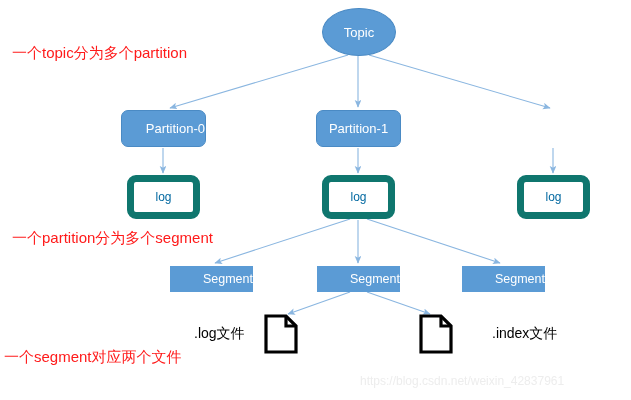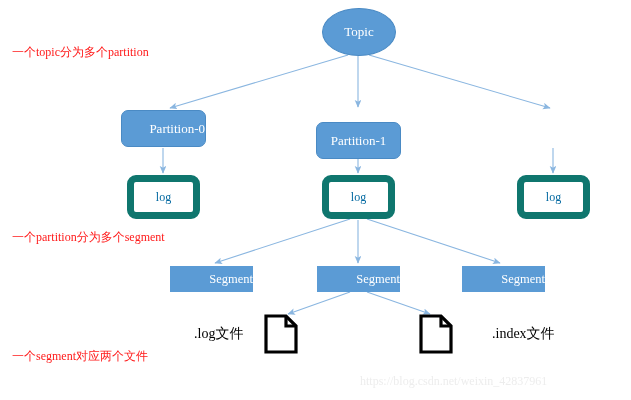--- a/index.html
+++ b/index.html
@@ -6,21 +6,21 @@
     margin: 0;
     padding: 0;
     background: #ffffff;
   }
   #canvas {
     position: relative;
     width: 631px;
     height: 400px;
     background: #ffffff;
     overflow: hidden;
-    font-family: Liberation Serif, serif;
+    font-family: Liberation Sans, sans-serif;
     border-radius: 13px;
   }
   #edges {
     position: absolute;
     left: 0; top: 0;
     width: 631px;
     height: 400px;
   }
   .node {
     position: absolute;
@@ -61,21 +61,21 @@
     border: none;
     border-radius: 0;
     color: #ffffff;
     font-size: 12.5px;
     justify-content: flex-end;
   }
   
   .annotation {
     position: absolute;
     color: #ff1a1a;
-    font-size: 12px;
+    font-size: 15px;
     white-space: nowrap;
     letter-spacing: 0px;
   }
   
   .file-label {
     position: absolute;
     color: #000000;
     font-size: 14px;
     white-space: nowrap;
   }
@@ -119,21 +119,21 @@
     </g>
   </svg>
 
   <div class="node ellipse-node" style="left:322px; top:8px; width:74px; height:48px;">
     <span>Topic</span>
   </div>
 
   <div class="node partition-node" style="left:121px; top:110px; width:85px; height:37px;justify-content:flex-end;">
     <span>Partition-0</span>
   </div>
-  <div class="node partition-node" style="left:316px; top:110px; width:85px; height:37px;margin-top:12px;">
+  <div class="node partition-node" style="left:316px; top:110px; width:85px; height:37px;">
     <span>Partition-1</span>
   </div>
 
   <div class="node log-node" style="left:127px; top:175px; width:73px; height:44px;">
     <span>log</span>
   </div>
   <div class="node log-node" style="left:322px; top:175px; width:73px; height:44px;">
     <span>log</span>
   </div>
   <div class="node log-node" style="left:517px; top:175px; width:73px; height:44px;">
@@ -159,17 +159,17 @@
   <svg class="file-icon" style="left:419px; top:314px;" width="36" height="40" viewBox="0 0 36 40" xmlns="http://www.w3.org/2000/svg">
     <path d="M2,2 L22,2 L32,12 L32,38 L2,38 Z" fill="#ffffff" stroke="#000000" stroke-width="3.2" stroke-linejoin="miter"></path>
     <path d="M22,2 L22,12 L32,12" fill="none" stroke="#000000" stroke-width="3.2"></path>
   </svg>
   <span class="file-label" style="left:452px; top:325px;margin-left:40px;">.index文件</span>
 
   <span class="annotation" style="left:12px; top:44px;">一个topic分为多个partition</span>
 
   <span class="annotation" style="left:12px; top:229px;">一个partition分为多个segment</span>
 
-  <span class="annotation" style="left:12px; top:348px;">一个segment对应两个文件</span>
+  <span class="annotation" style="left:4px; top:348px;">一个segment对应两个文件</span>
 
   <span class="watermark" style="left:360px; top:374px;">https://blog.csdn.net/weixin_42837961</span>
 
 </div>
 
 </body></html>

